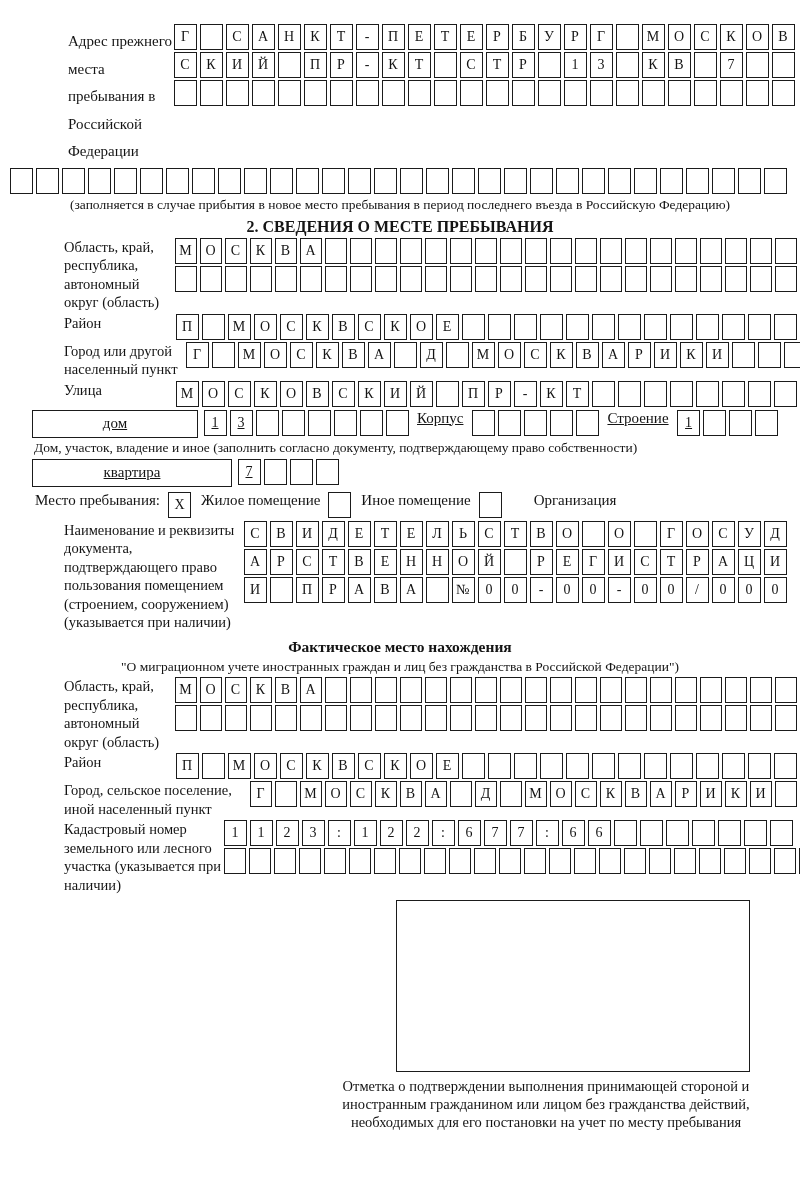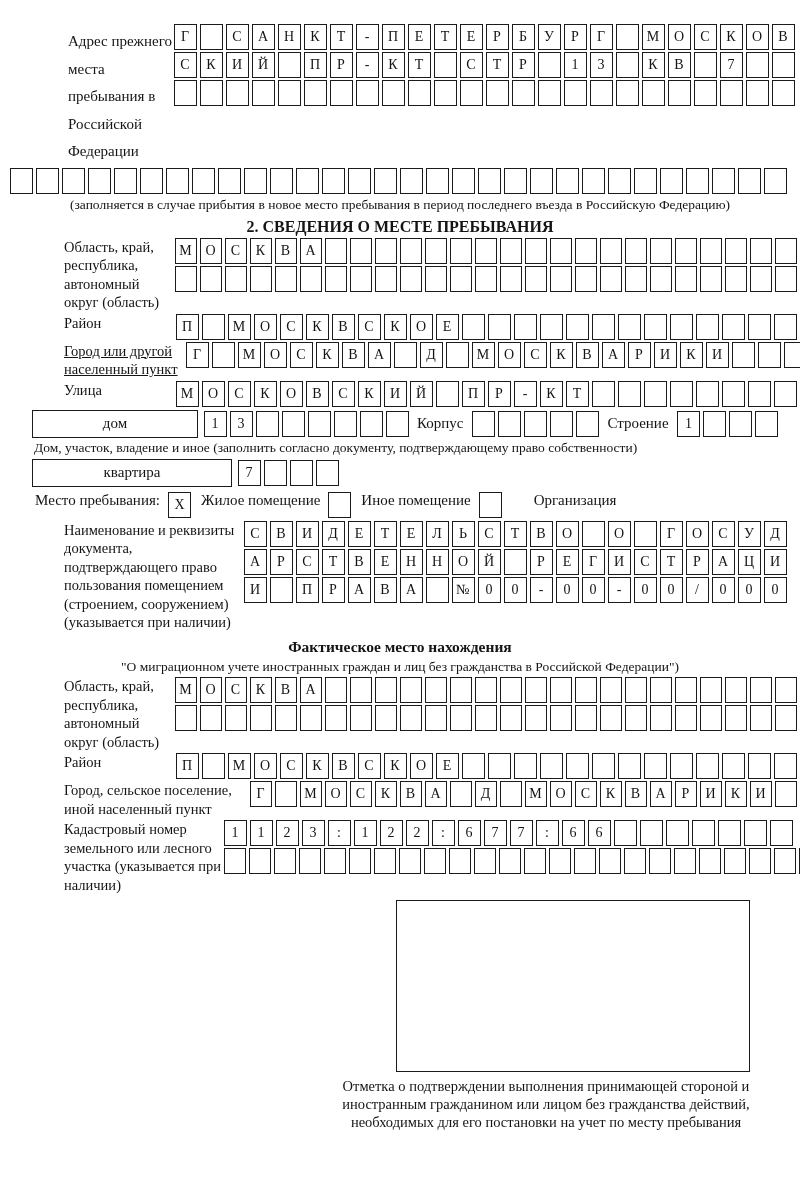--- a/index.html
+++ b/index.html
@@ -22,23 +22,23 @@
   .flabel{font-size:14.5px;line-height:18.5px;flex:none;}
   .push{margin-left:auto;}
   
   .addr{margin-top:24px;padding-left:68px;}
   .addr .flabel{width:104px;font-size:15px;line-height:27.5px;padding-top:4px;}
   .fullrow{margin:2px 0 0 8px;}
   .note{font-size:13.5px;}
   .note.center{text-align:center;margin-top:3px;}
   .sec-title{text-align:center;font-weight:bold;font-size:16px;margin:5px 0 0 0;}
   .sub-title{text-align:center;font-weight:bold;font-size:15.5px;margin:6px 0 2px 0;}
-  .w100{width:100px;} .w120{width:120px;text-decoration:underline;} .w158{width:158px;} .w175{width:175px;} .w170{width:170px;}
+  .w100{width:100px;} .w120{width:120px;} .w158{width:158px;} .w175{width:175px;} .w170{width:170px;}
   
-  .inline-row{display:flex;align-items:center;margin:3px 15px 0 32px;}
+  .inline-row{display:flex;align-items:flex-start;margin:3px 15px 0 32px;text-decoration:underline;}
   .long-box{
     box-sizing:border-box;border:1.6px solid #1b1b1b;height:28px;
     display:flex;align-items:center;justify-content:center;font-size:15px;flex:none;
   }
   .lb-house{width:166px;margin-right:4px;}
   .lb-apt{width:200px;margin-right:4px;}
   .mini-label{font-size:15px;margin:0 7px;flex:none;}
   .note.left{margin:2px 0 0 34px;}
   
   .stay-row{display:flex;align-items:flex-start;margin:5px 0 0 35px;font-size:15px;}

